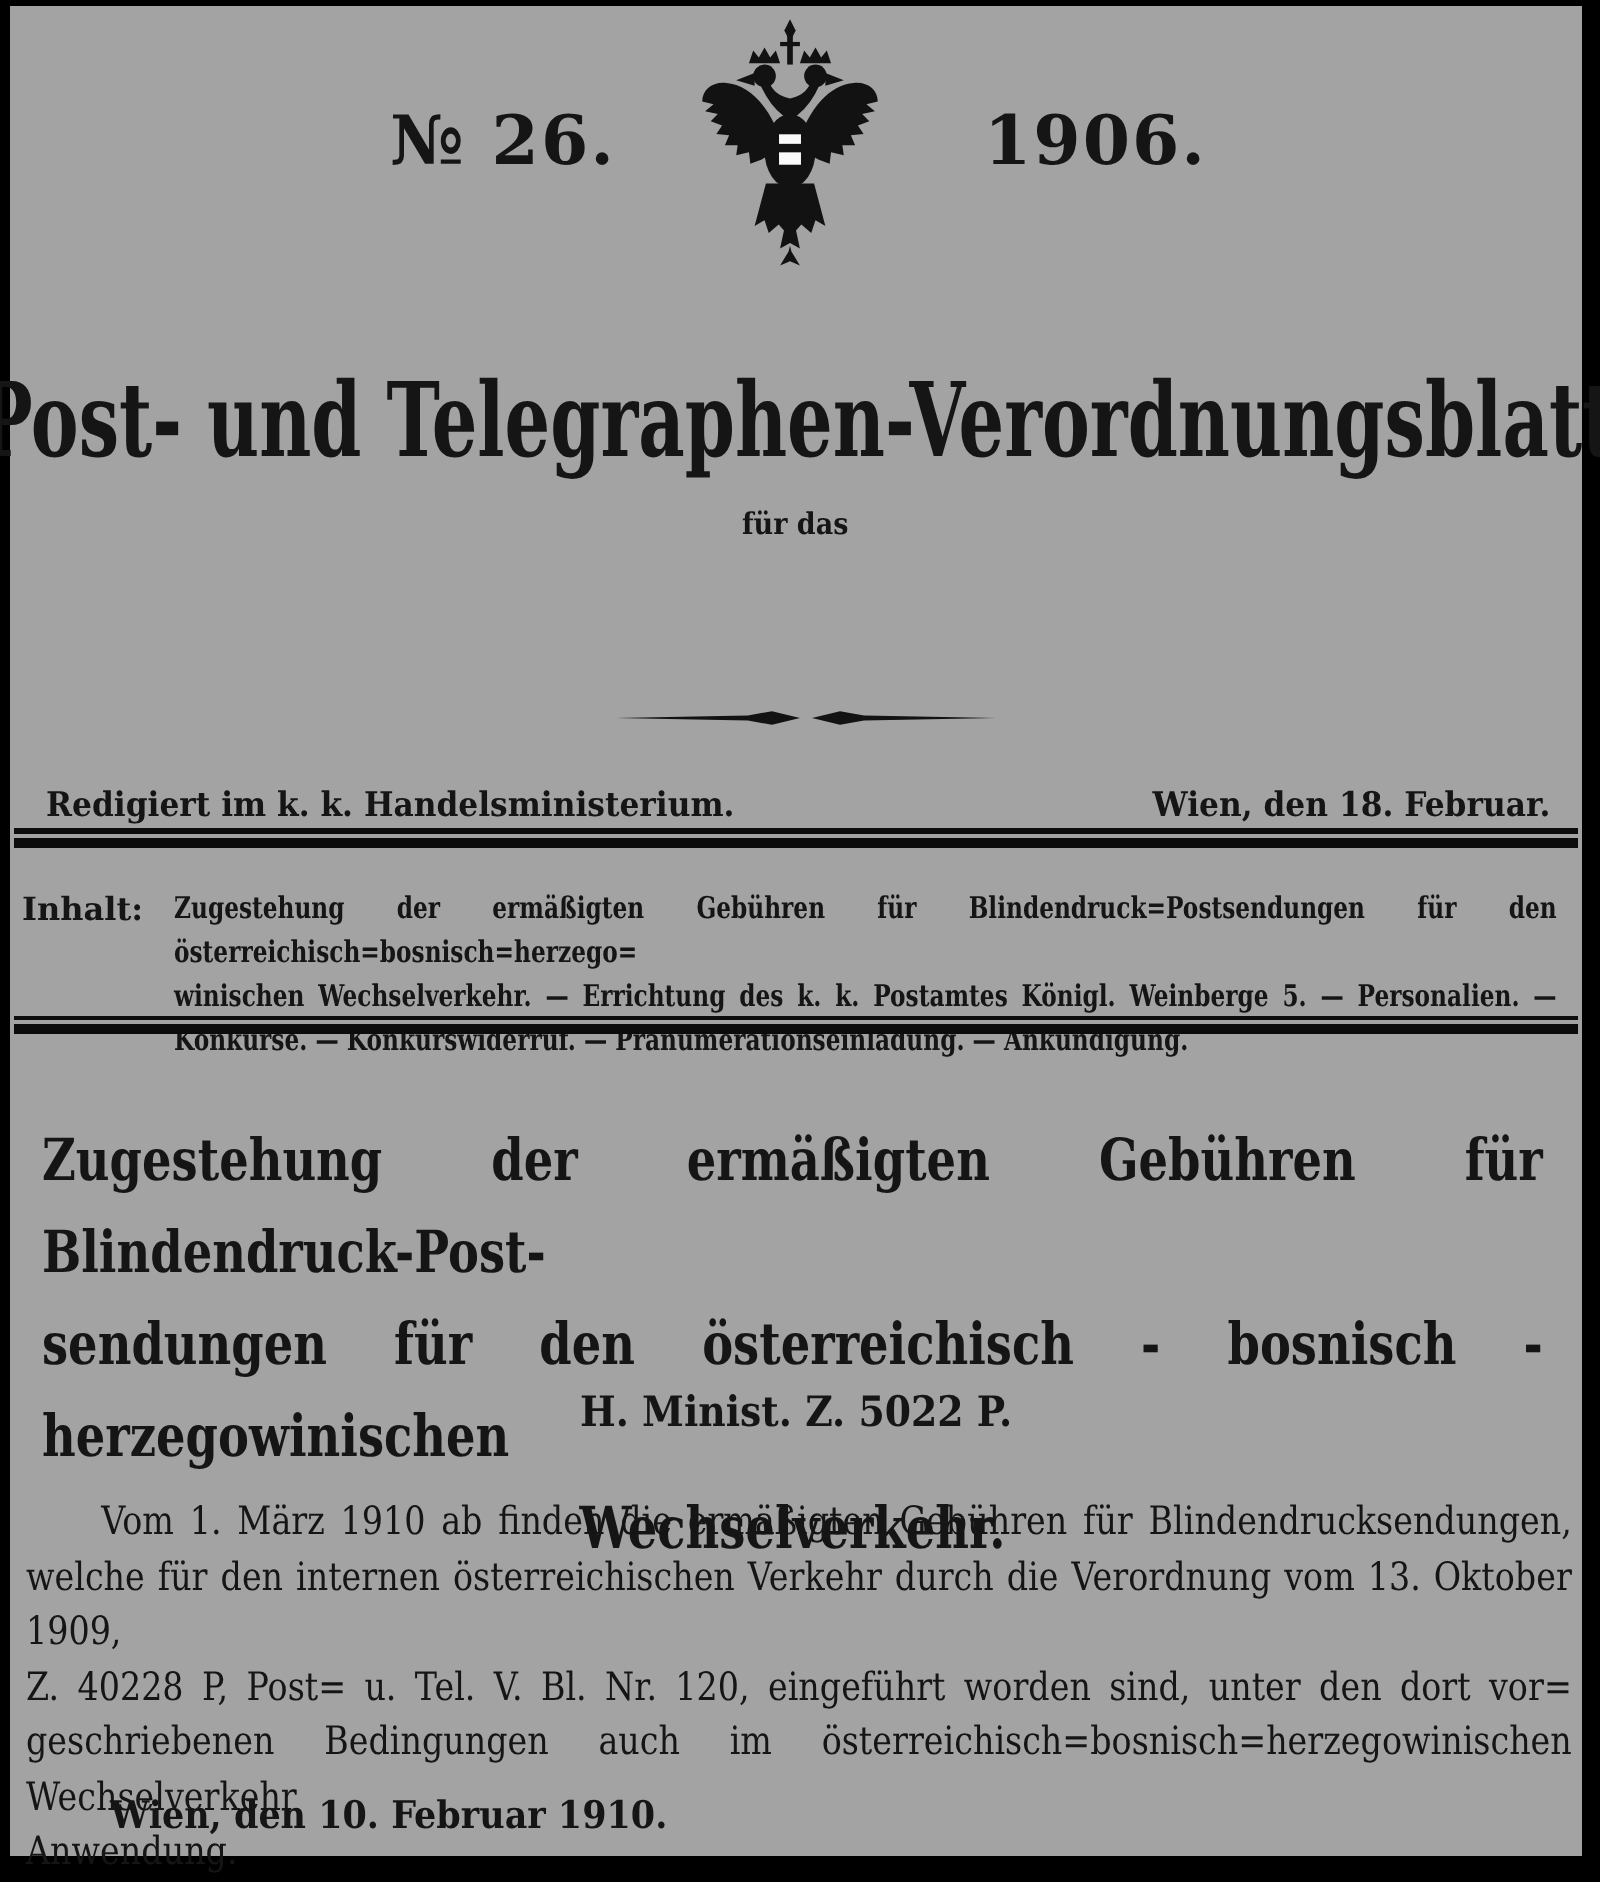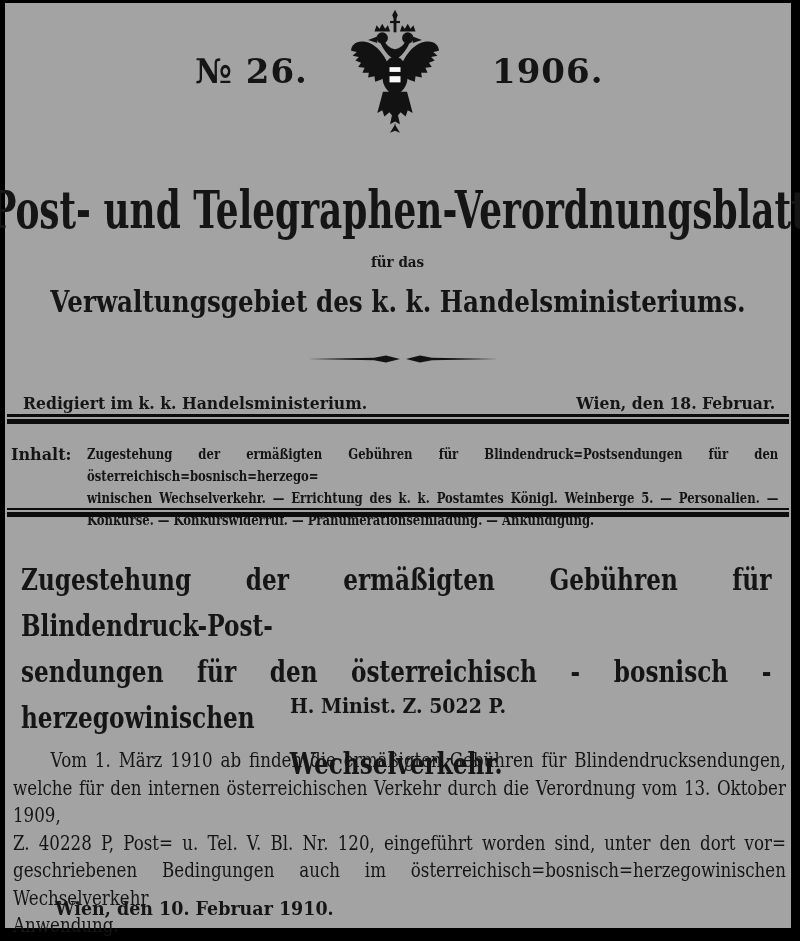--- a/index.html
+++ b/index.html
@@ -108,23 +108,20 @@
   <div class="abs year">1906.</div>
 
   <div class="abs center-flex masthead-title">
     <span class="nowrap">Post- und Telegraphen-Verordnungsblatt</span>
   </div>
 
   <div class="abs center-flex for-das">
     <span>für das</span>
   </div>
 
-  <div class="abs center-flex subtitle">
-    <span class="nowrap">Verwaltungsgebiet des k. k. Handelsministeriums.</span>
-  </div>
 
   <div class="abs divider">
     <svg width="190" height="12" viewBox="0 0 190 12" xmlns="http://www.w3.org/2000/svg">
       <polygon fill="#121212" points="0,6 66,4.7 78,2.6 92,6 78,9.4 66,7.3"></polygon>
       <polygon fill="#121212" points="190,6 124,4.7 112,2.6 98,6 112,9.4 124,7.3"></polygon>
     </svg>
   </div>
 
   <div class="abs dateline-row">
     <div class="cell">

